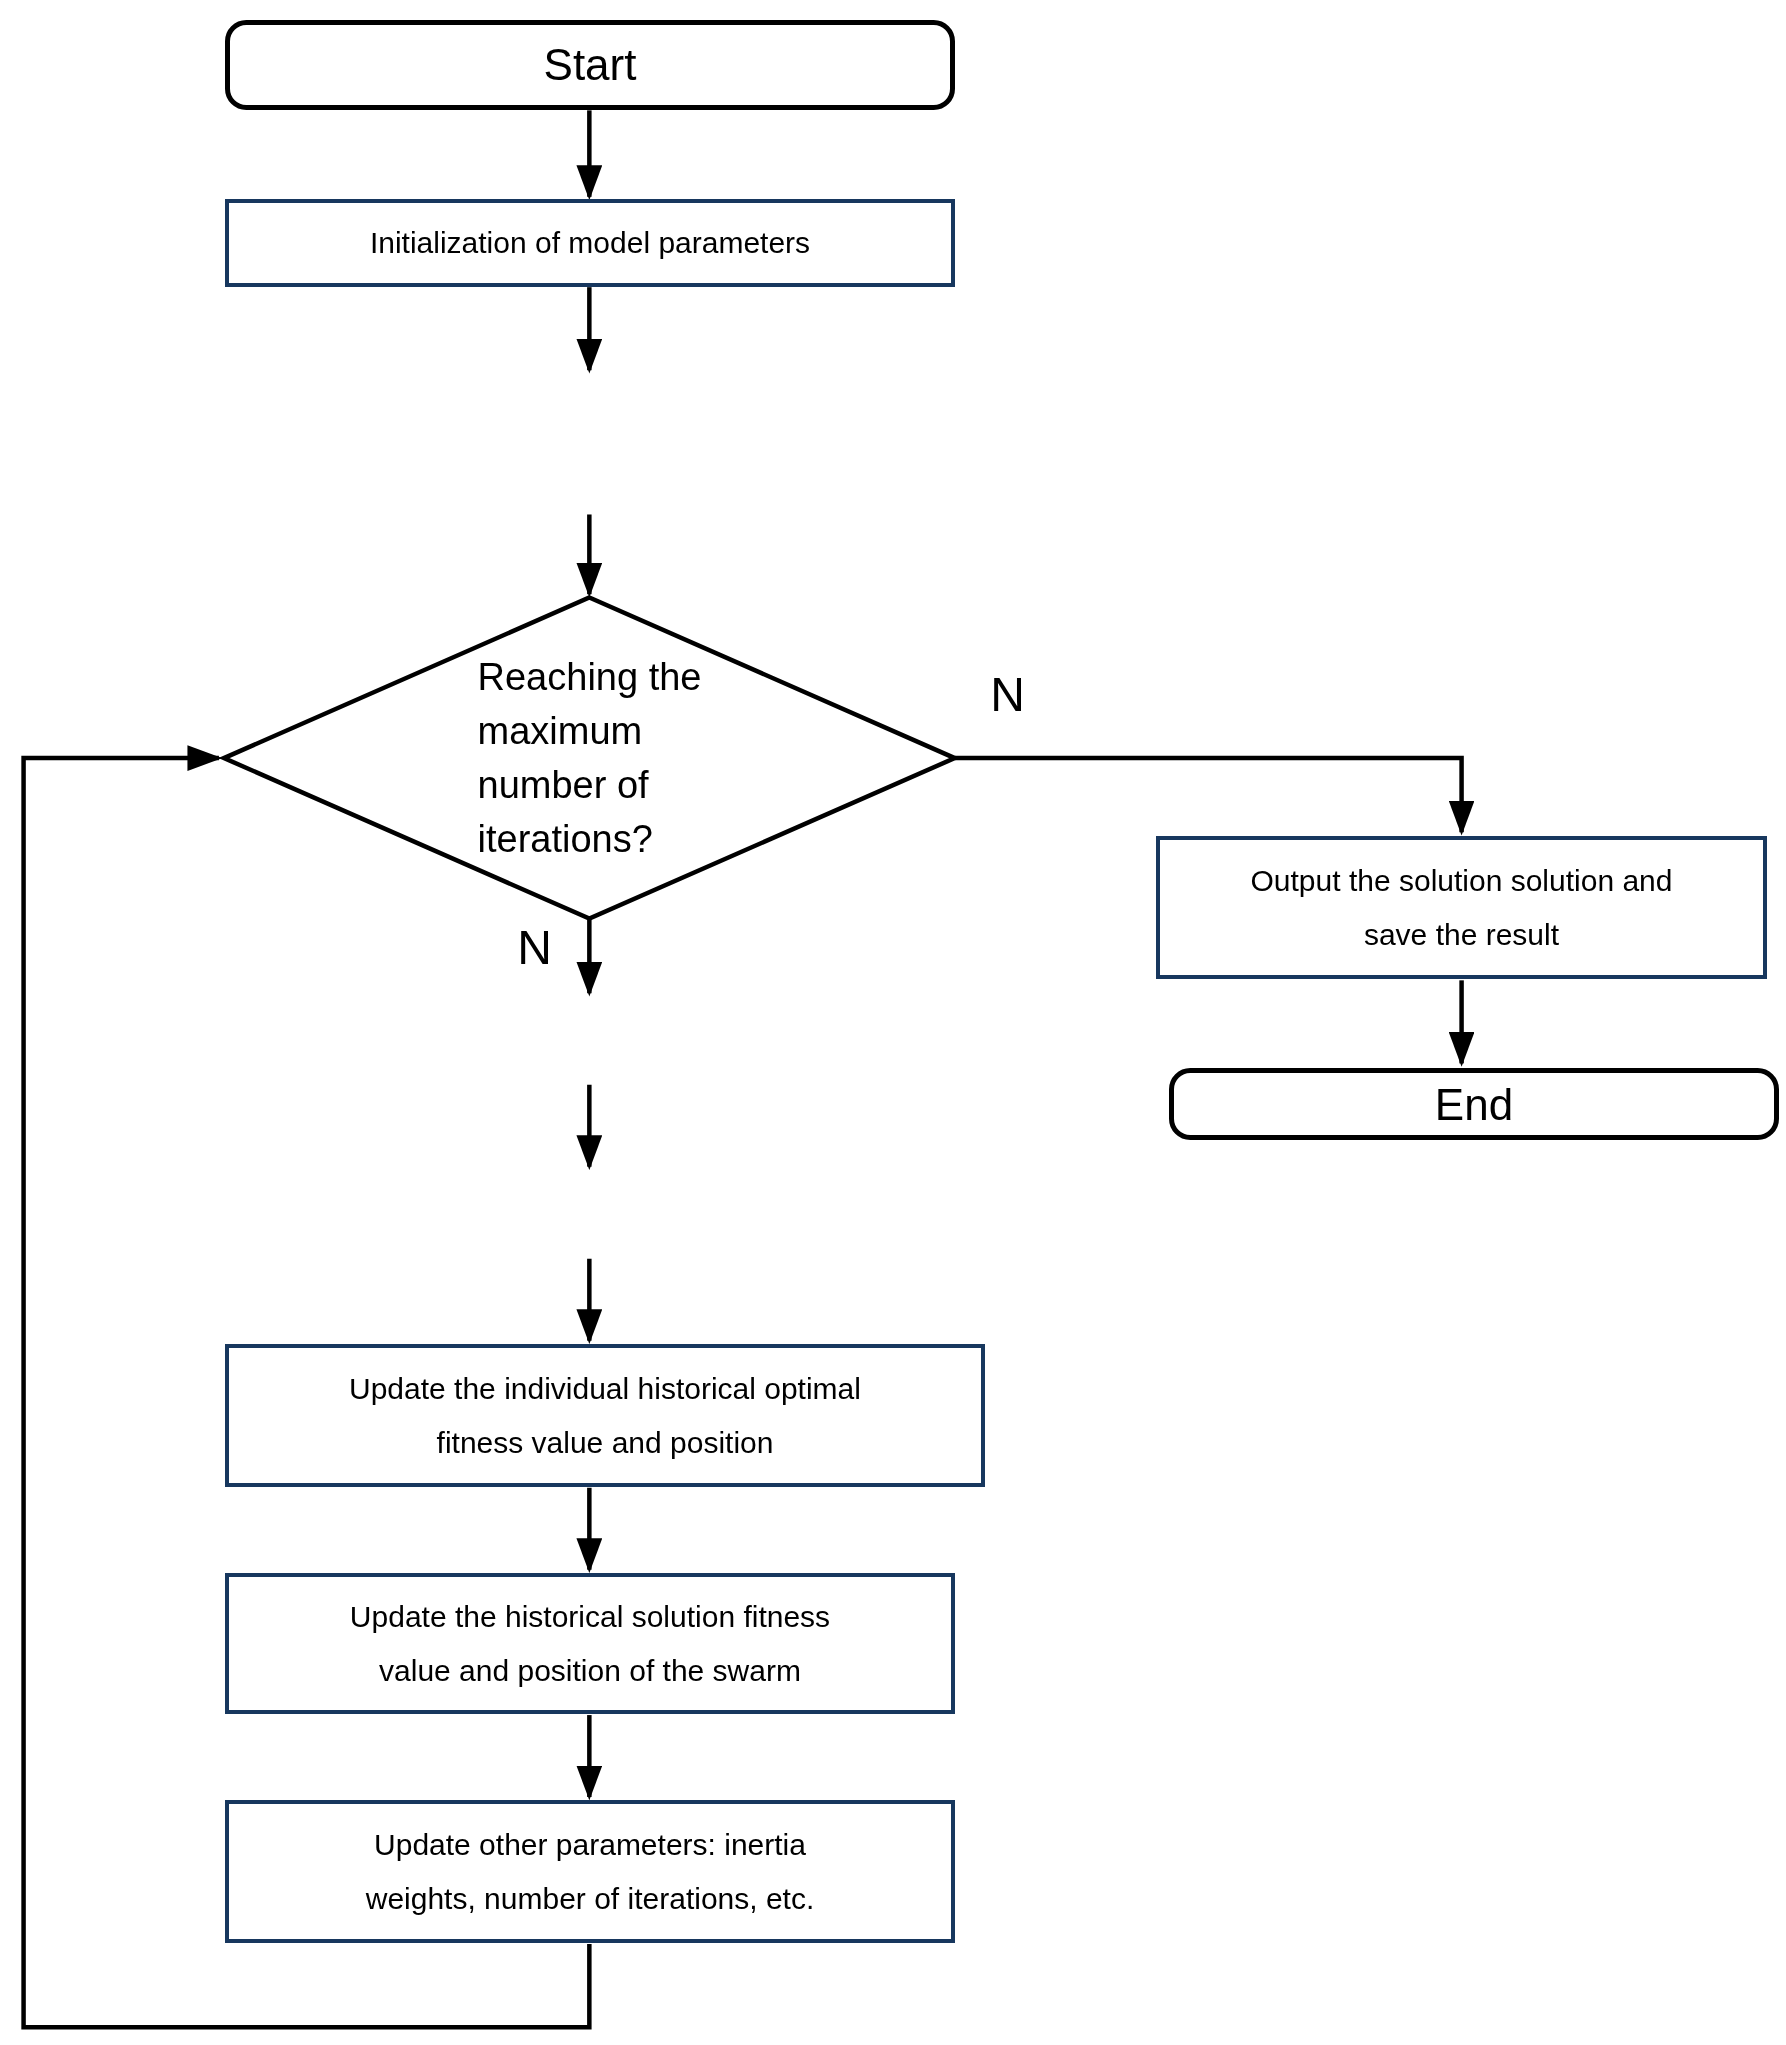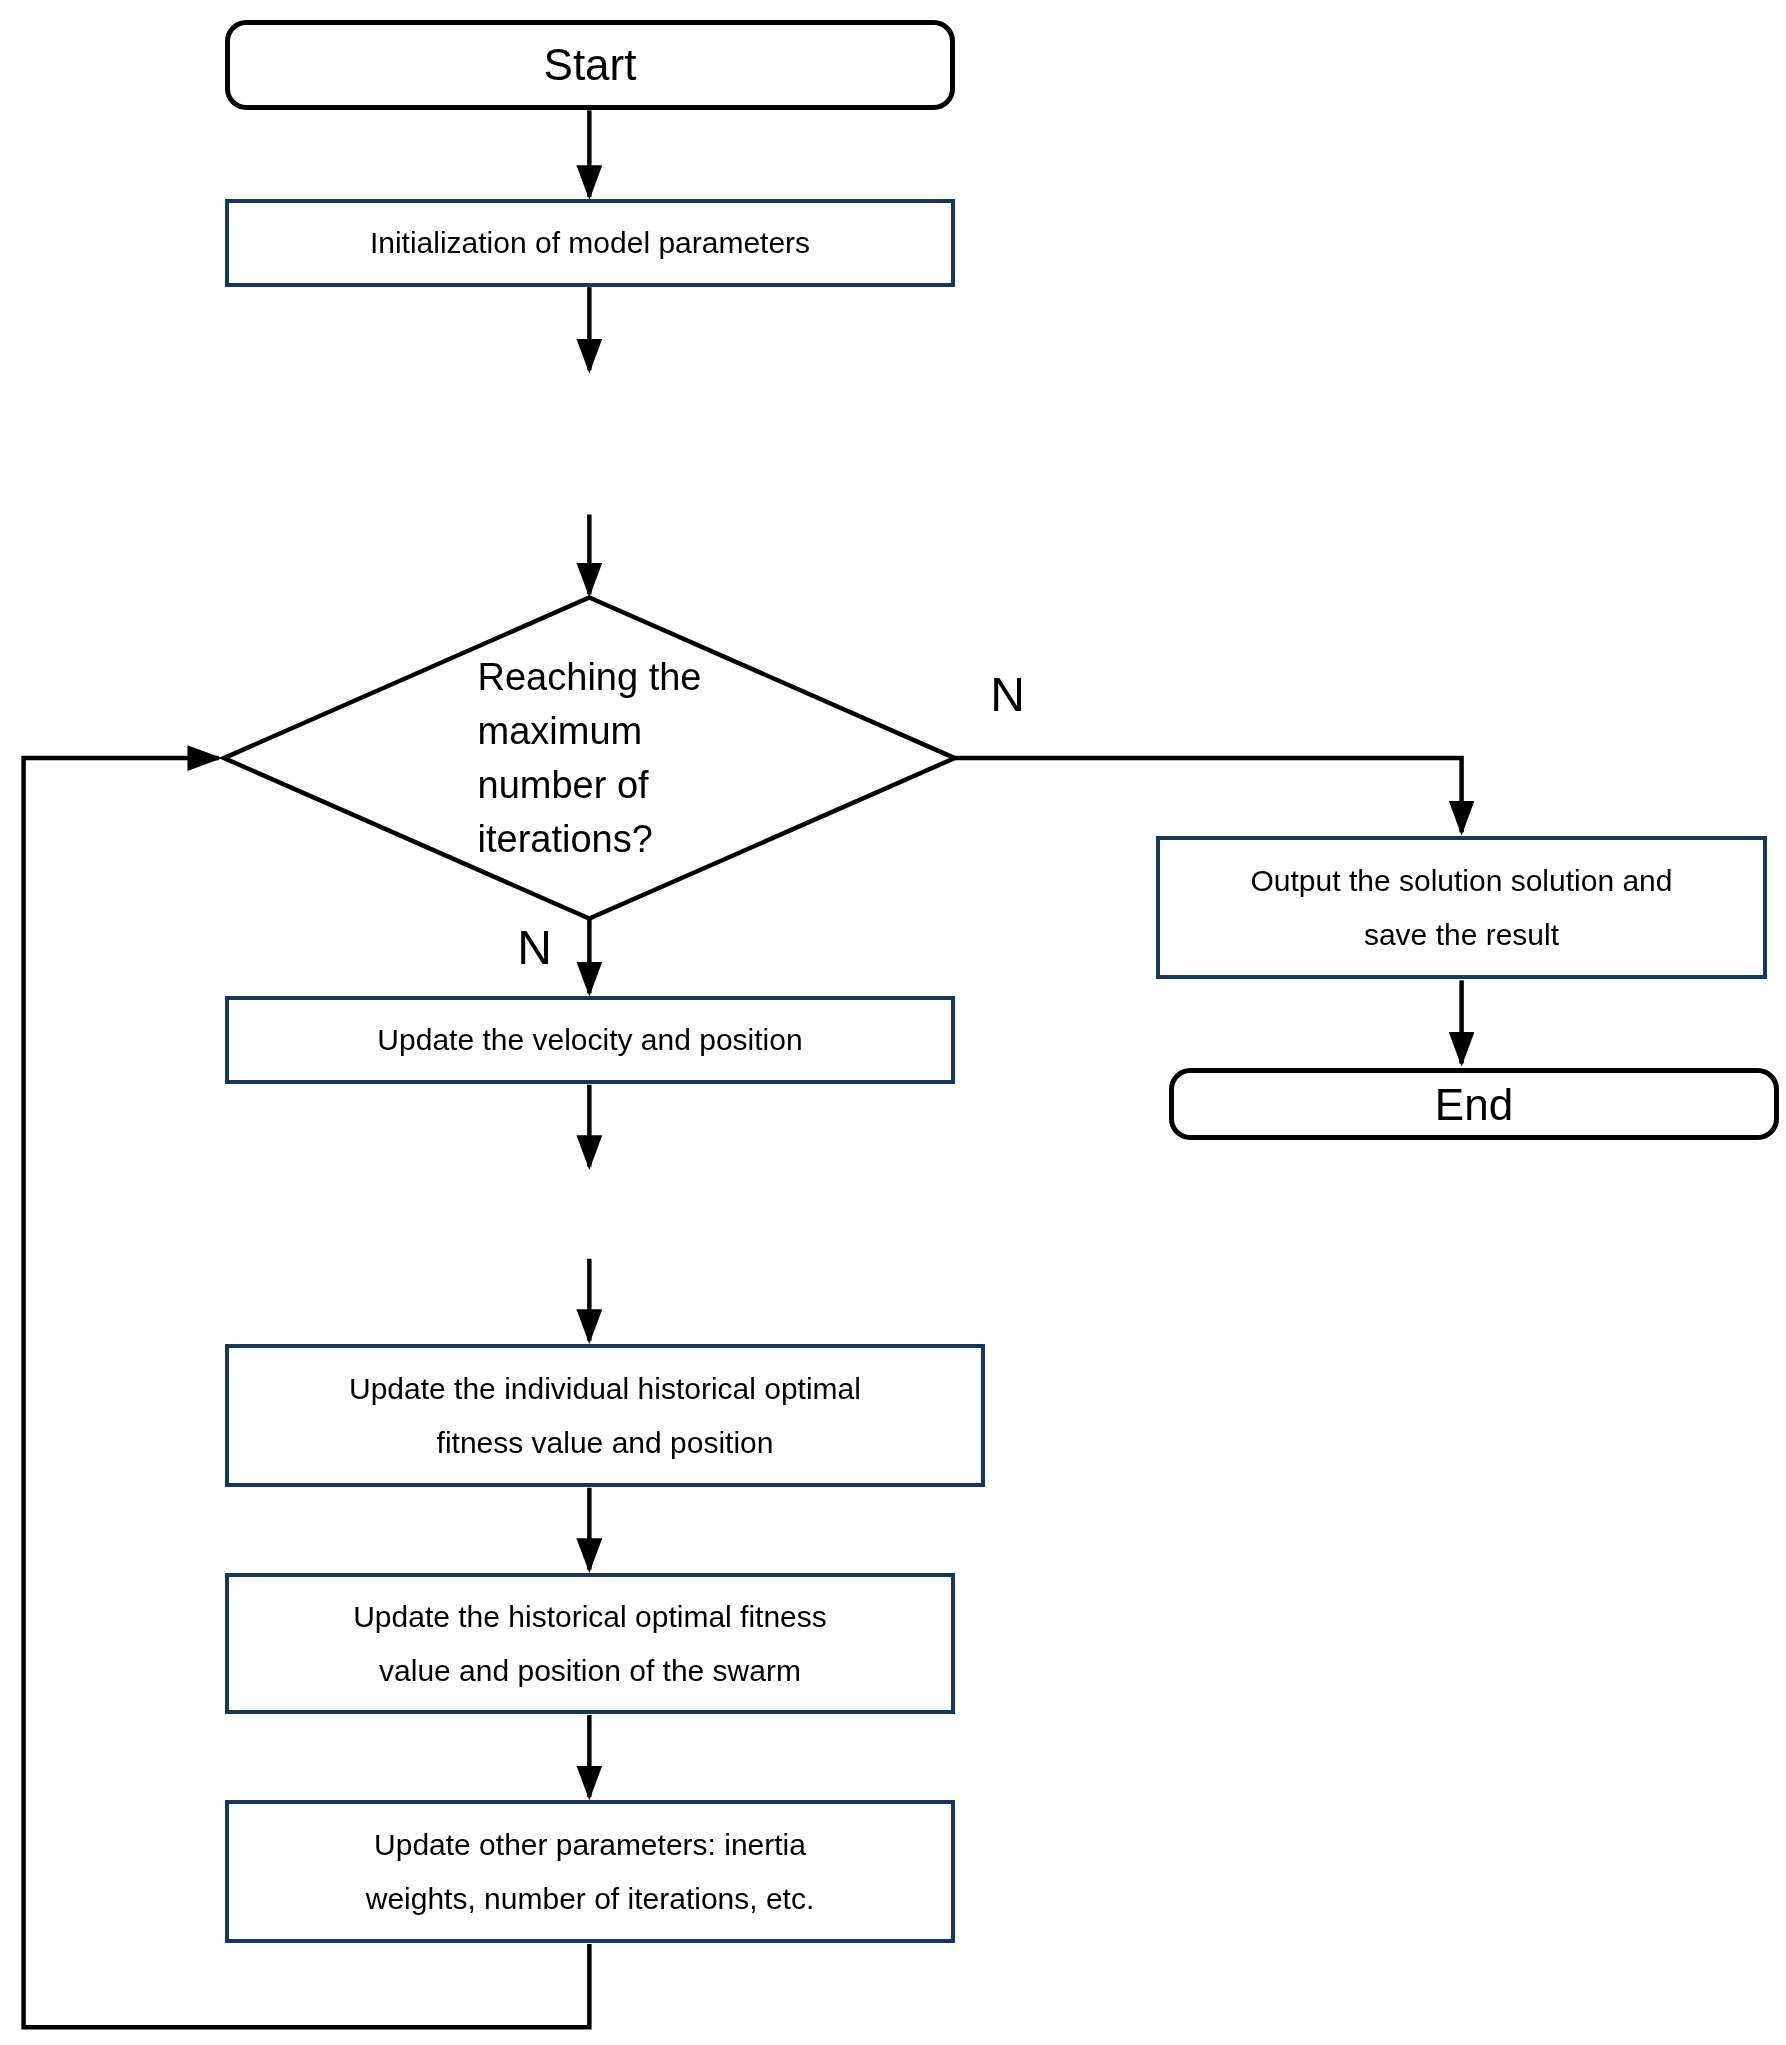--- a/index.html
+++ b/index.html
@@ -115,32 +115,29 @@
   </div>
 
   <div class="edge-label" style="left:974px; top:661px; width:67px; height:67px;">
     <span>N</span>
   </div>
 
   <div class="edge-label" style="left:501px; top:914px; width:67px; height:67px;">
     <span>N</span>
   </div>
 
-  <div class="node process" style="left:225px; top:996px; width:730px; height:88px;">
-    <span>Update the velocity and position</span>
-  </div>
 
 
   <div class="node process" style="left:225px; top:1344px; width:760px; height:143px;">
     <span>Update the individual historical optimal
 fitness value and position</span>
   </div>
 
   <div class="node process" style="left:225px; top:1573px; width:730px; height:141px;">
-    <span>Update the historical optimal fitness
+    <span>Update the historical solution fitness
 value and position of the swarm</span>
   </div>
 
   <div class="node process" style="left:225px; top:1800px; width:730px; height:143px;">
     <span>Update other parameters: inertia
 weights, number of iterations, etc.</span>
   </div>
 
   <div class="node process" style="left:1156px; top:836px; width:611px; height:143px;">
     <span>Output the solution solution and

